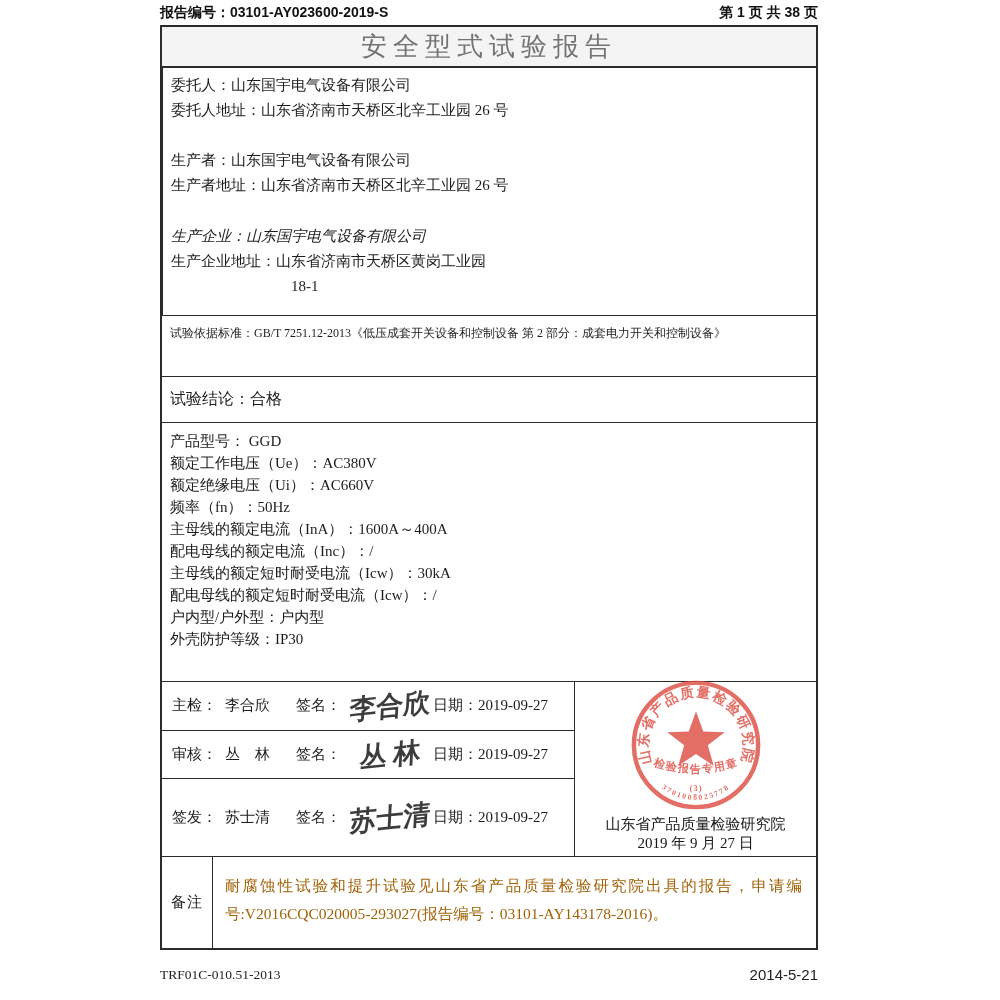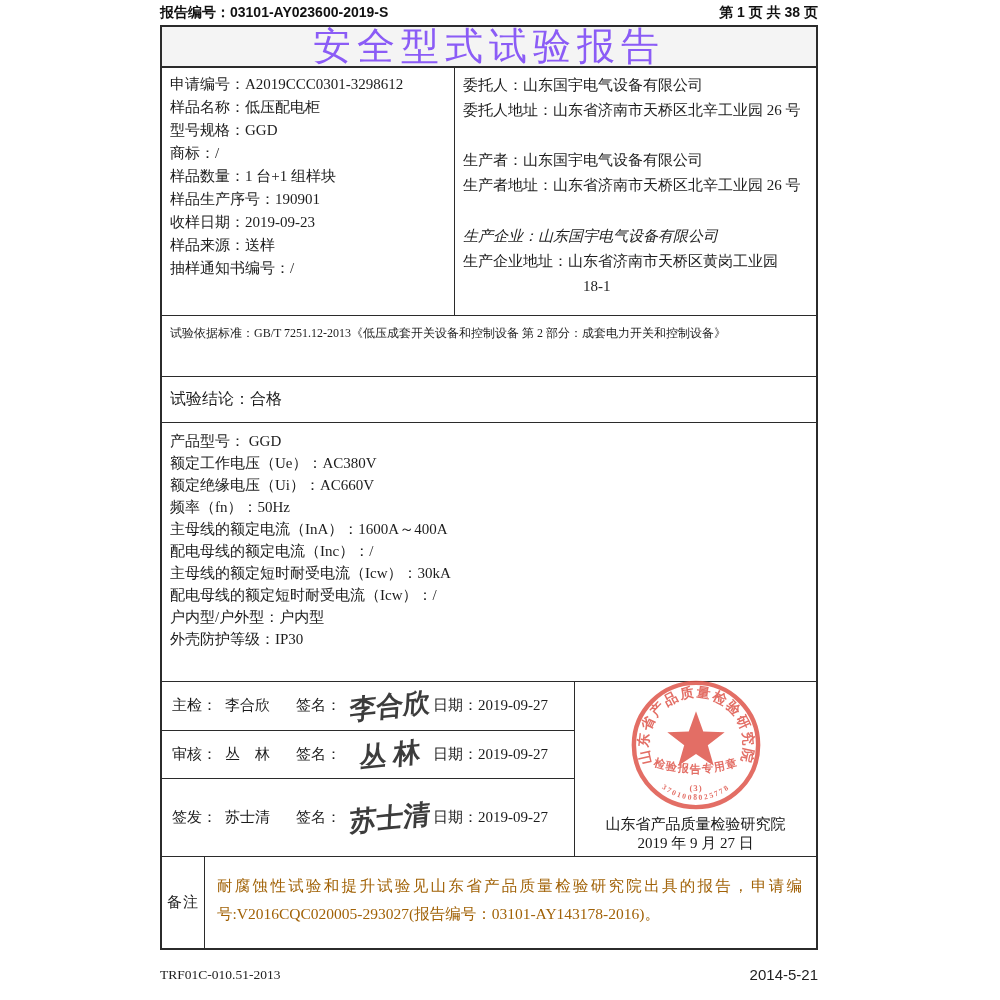--- a/index.html
+++ b/index.html
@@ -22,21 +22,21 @@
     position:absolute; left:160px; top:25px; width:658px;
     border:2px solid #2b2b2b;
     background:#fff;
   }
   .title-box {
     height:41px; background:#f4f4f4;
     display:flex; align-items:center; justify-content:center;
     border-bottom:2px solid #2b2b2b;
   }
   .title-box .title {
-    font-size:38px; letter-spacing:6px; font-weight:500; color:#8b5cf6;
+    font-size:26px; letter-spacing:6px; font-weight:500; color:#737373;
   }
   .info-section { display:flex; height:248px; border-bottom:1.5px solid #2b2b2b; }
   .info-left {
     width:292px; padding:5px 6px 0 8px; font-size:15px;
   }
   .info-left .line { line-height:23px; white-space:nowrap; }
   .info-right {
     flex:1; border-left:1.5px solid #2b2b2b; padding:5px 4px 0 8px; font-size:15px;
   }
   .info-right .line { line-height:25px; white-space:nowrap; }
@@ -78,21 +78,21 @@
     flex:1; position:relative; border-left:1.5px solid #2b2b2b; overflow:visible;
   }
   .stamp-svg { position:absolute; left:50px; top:-8px; width:142px; height:142px; }
   .stamp-caption {
     position:absolute; left:0; bottom:3px; width:100%; text-align:center;
     font-size:15px; line-height:19px; color:#161616;
   }
   
   .remark-row { display:flex; height:91px; }
   .remark-label {
-    width:43px; border-right:1.5px solid #2b2b2b;
+    width:51px; border-right:1.5px solid #2b2b2b;
     display:flex; align-items:center; justify-content:center;
     font-size:15px; letter-spacing:1px;
     writing-mode:horizontal-tb;
   }
   .remark-content {
     flex:1; padding:15px 14px 0 12px; font-size:15.5px; line-height:28px;
     text-align:justify; text-justify:inter-character; color:#a16207;
   }
   
   .page-footer {
@@ -117,31 +117,20 @@
   <span>第 1 页  共 38 页</span>
 </div>
 
 <div class="doc-table">
 
   <div class="title-box">
     <span class="title">安全型式试验报告</span>
   </div>
 
   <div class="info-section">
-    <div class="info-left">
-      <div class="line">申请编号：A2019CCC0301-3298612</div>
-      <div class="line">样品名称：低压配电柜</div>
-      <div class="line">型号规格：GGD</div>
-      <div class="line">商标：/</div>
-      <div class="line">样品数量：1 台+1 组样块</div>
-      <div class="line">样品生产序号：190901</div>
-      <div class="line">收样日期：2019-09-23</div>
-      <div class="line">样品来源：送样</div>
-      <div class="line">抽样通知书编号：/</div>
-    </div>
     <div class="info-right">
       <div class="line">委托人：山东国宇电气设备有限公司</div>
       <div class="line">委托人地址：山东省济南市天桥区北辛工业园 26 号</div>
       <div class="line grp2">生产者：山东国宇电气设备有限公司</div>
       <div class="line">生产者地址：山东省济南市天桥区北辛工业园 26 号</div>
       <div class="line grp3">生产企业：山东国宇电气设备有限公司</div>
       <div class="line">生产企业地址：山东省济南市天桥区黄岗工业园</div>
       <div class="line indent-line">18-1</div>
     </div>
   </div>

